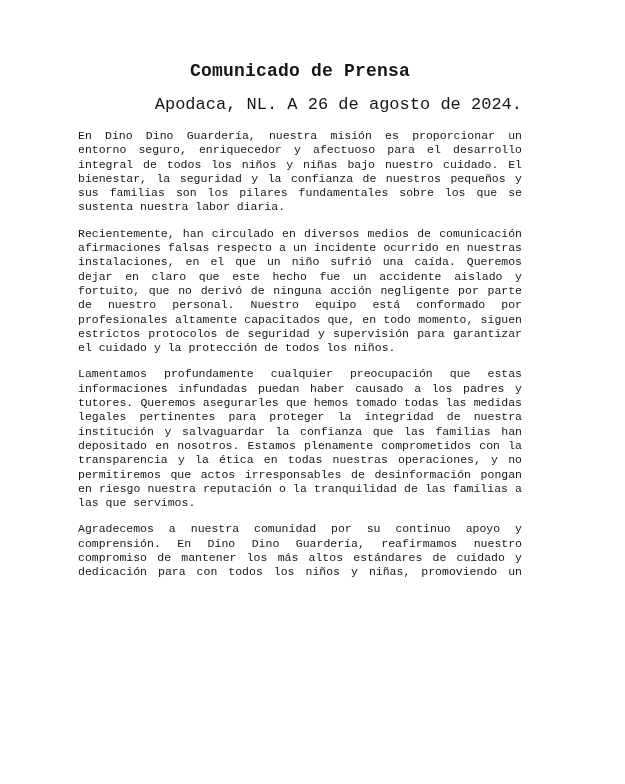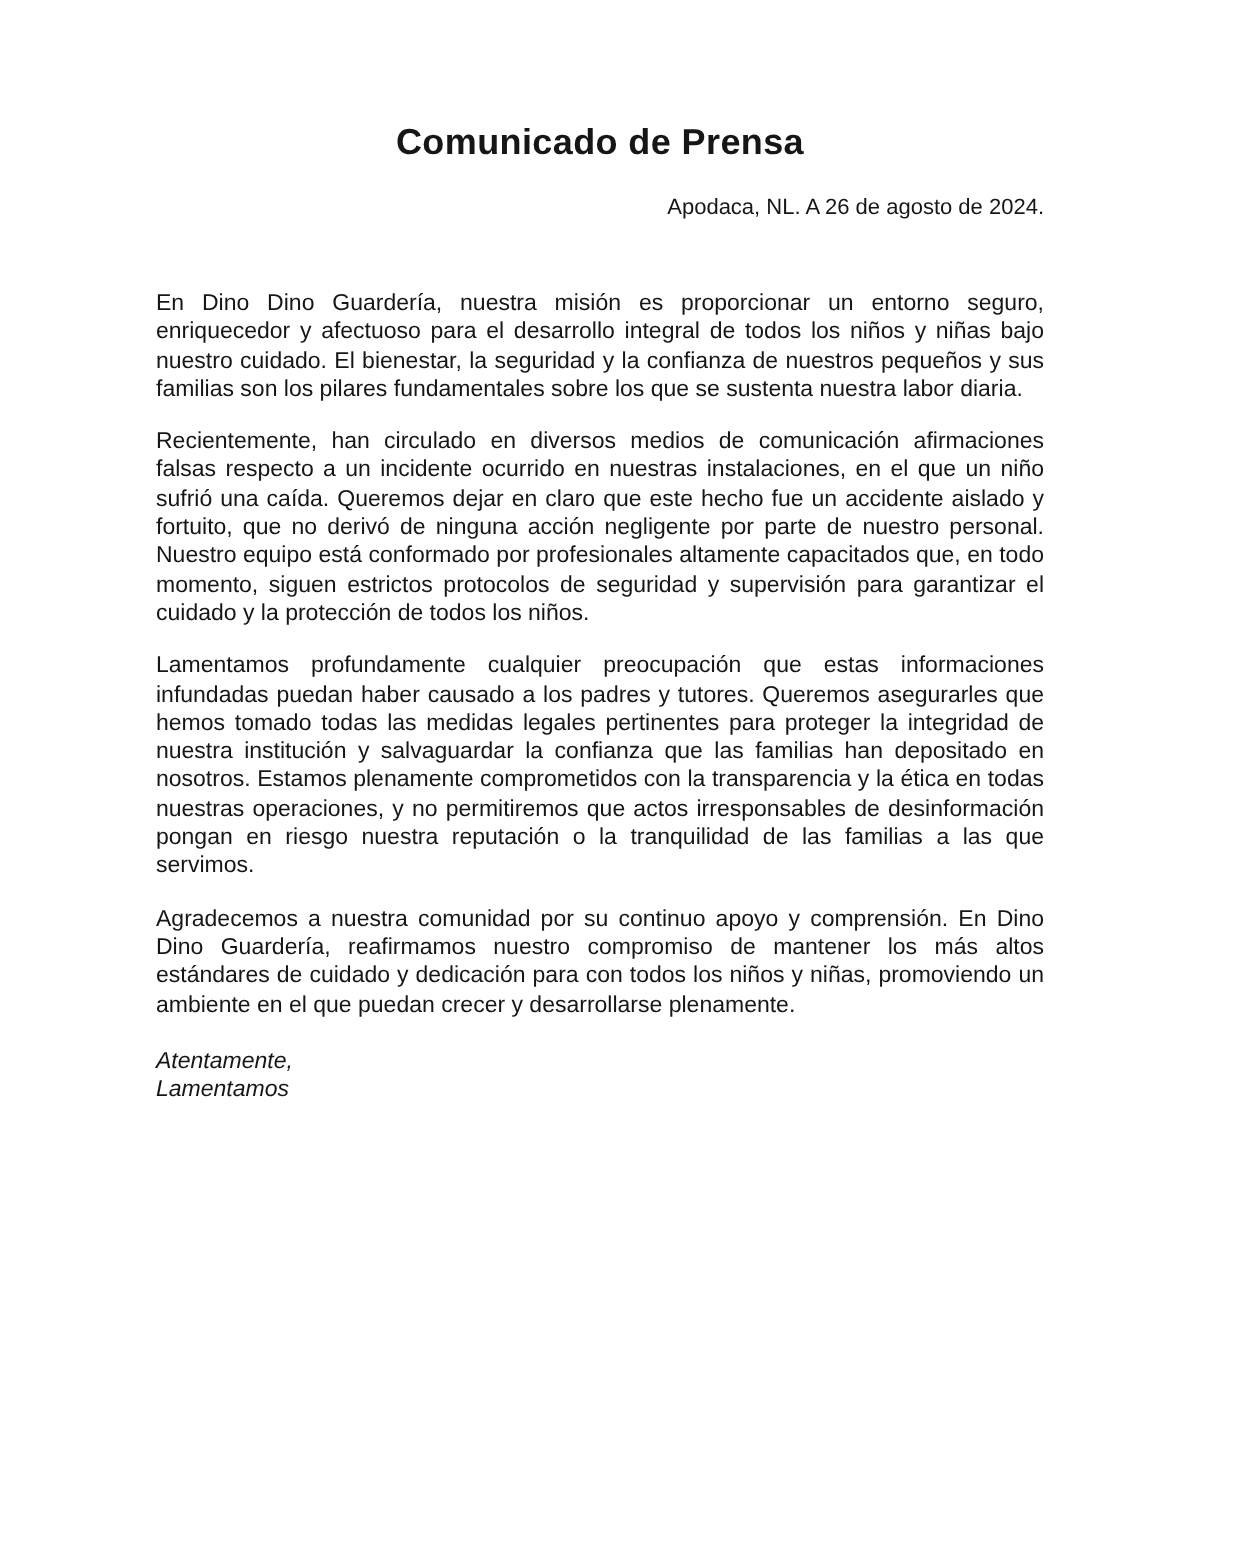--- a/index.html
+++ b/index.html
@@ -6,48 +6,48 @@
     margin: 0;
     padding: 0;
     background: #ffffff;
   }
   .page {
     position: relative;
     width: 625px;
     height: 581px;
     background: #ffffff;
     overflow: hidden;
-    font-family: Liberation Sans, sans-serif;
+    font-family: Liberation Mono, monospace;
     color: #161616;
   }
   .content {
     padding: 60px 103px 0 78px; 
   }
   .doc-title {
     margin: 0;
     font-size: 18px;
     line-height: 22px;
     font-weight: bold;
     text-align: center;
     letter-spacing: 0.2px;
   }
   .dateline {
     margin-top: 16px;
-    font-size: 11px;
+    font-size: 17px;
     line-height: 13px;
     text-align: right;
   }
   .doc-heading {
     margin: 17px 0 0 0;
     font-size: 14px;
     line-height: 17px;
     font-weight: bold;
   }
   .body-paragraphs {
-    margin-top: 34px;
+    margin-top: 18px;
   }
   .body-paragraphs p {
     margin: 0 0 12px 0;
     font-size: 11.5px;
     line-height: 14.3px;
     text-align: justify;
   }
   .signature {
     margin-top: 14px;
     font-size: 11.5px;

